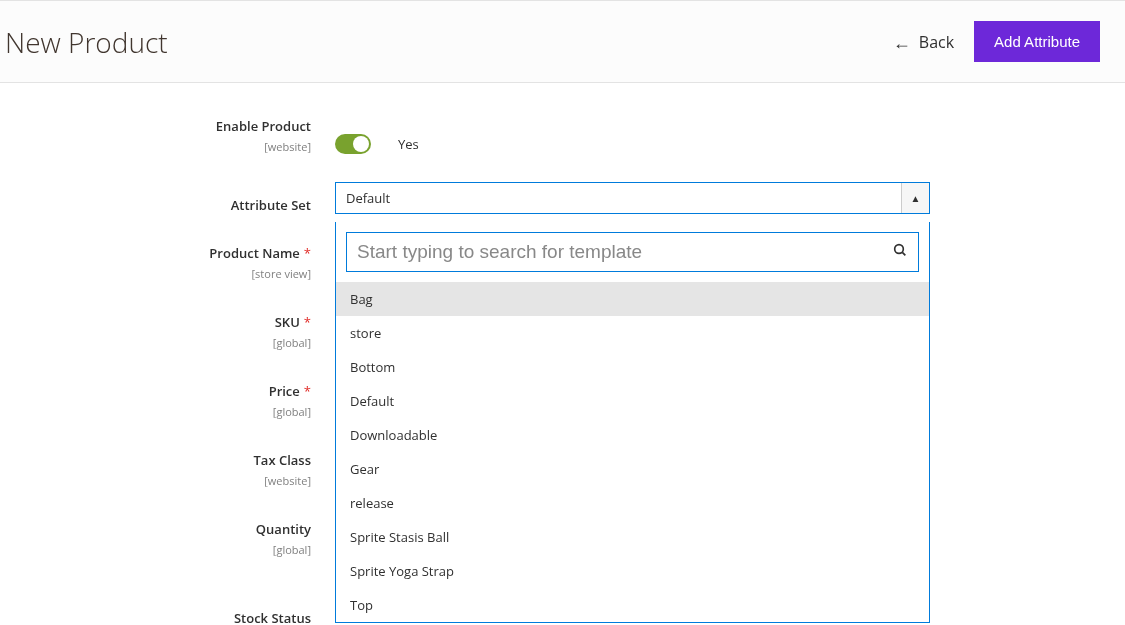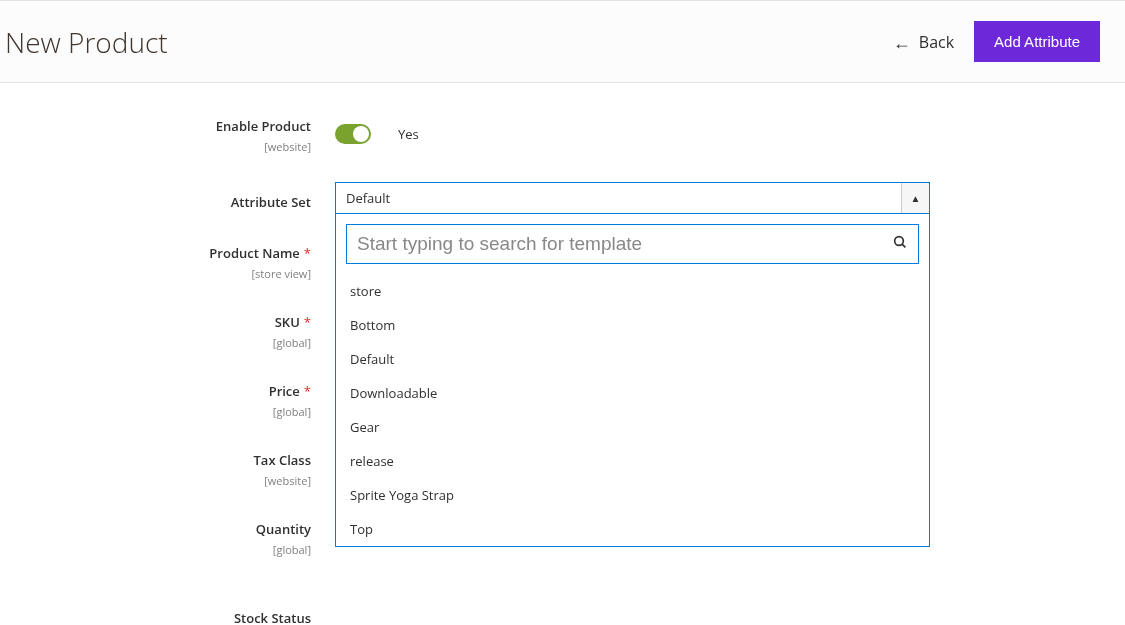--- a/index.html
+++ b/index.html
@@ -52,21 +52,21 @@
       padding: 12px 20px;
       font-size: 15px;
       cursor: pointer;
     }
     .form-area {
       padding: 30px 15px 30px 15px;
       position: relative;
     }
     .form-row {
       display: flex;
-      align-items: center;
+      align-items: flex-end;
       margin-bottom: 28px;
     }
     .label-col {
       width: 320px;
       text-align: right;
       padding-right: 24px;
       padding-top: 4px;
     }
     .label-main {
       font-size: 13px;
@@ -137,21 +137,21 @@
       height: 100%;
       background: #f6f6f6;
       border-left: 1px solid #cccccc;
       display: flex;
       align-items: center;
       justify-content: center;
       font-size: 10px;
     }
     .dropdown-panel {
       position: absolute;
-      top: 32px;
+      top: 40px;
       left: 0;
       width: 595px;
       background: white;
       border: 1px solid #007bdb;
       border-top: none;
       z-index: 100;
     }
     .search-wrap {
       padding: 10px;
     }
@@ -235,26 +235,28 @@
             <input class="search-input" type="text" placeholder="Start typing to search for template" style="">
             <span class="search-icon">
               <svg width="16" height="16" viewBox="0 0 24 24" fill="none" stroke="currentColor" stroke-width="2.5">
                 <circle cx="10.5" cy="10.5" r="6.5"></circle>
                 <line x1="20" y1="20" x2="15.5" y2="15.5"></line>
               </svg>
             </span>
           </div>
         </div>
         <ul class="options-list" id="options-list">
+            <li class="option-item highlighted">Bag</li>
             <li class="option-item">store</li>
             <li class="option-item">Bottom</li>
             <li class="option-item">Default</li>
             <li class="option-item">Downloadable</li>
             <li class="option-item">Gear</li>
             <li class="option-item">release</li>
+            <li class="option-item">Sprite Stasis Ball</li>
             <li class="option-item">Sprite Yoga Strap</li>
             <li class="option-item">Top</li>
           </ul>
       </div>
     </div>
   </div>
 
   <div class="form-row">
     <div class="label-col">
       <span class="label-main">Product Name</span><span class="required">*</span>

